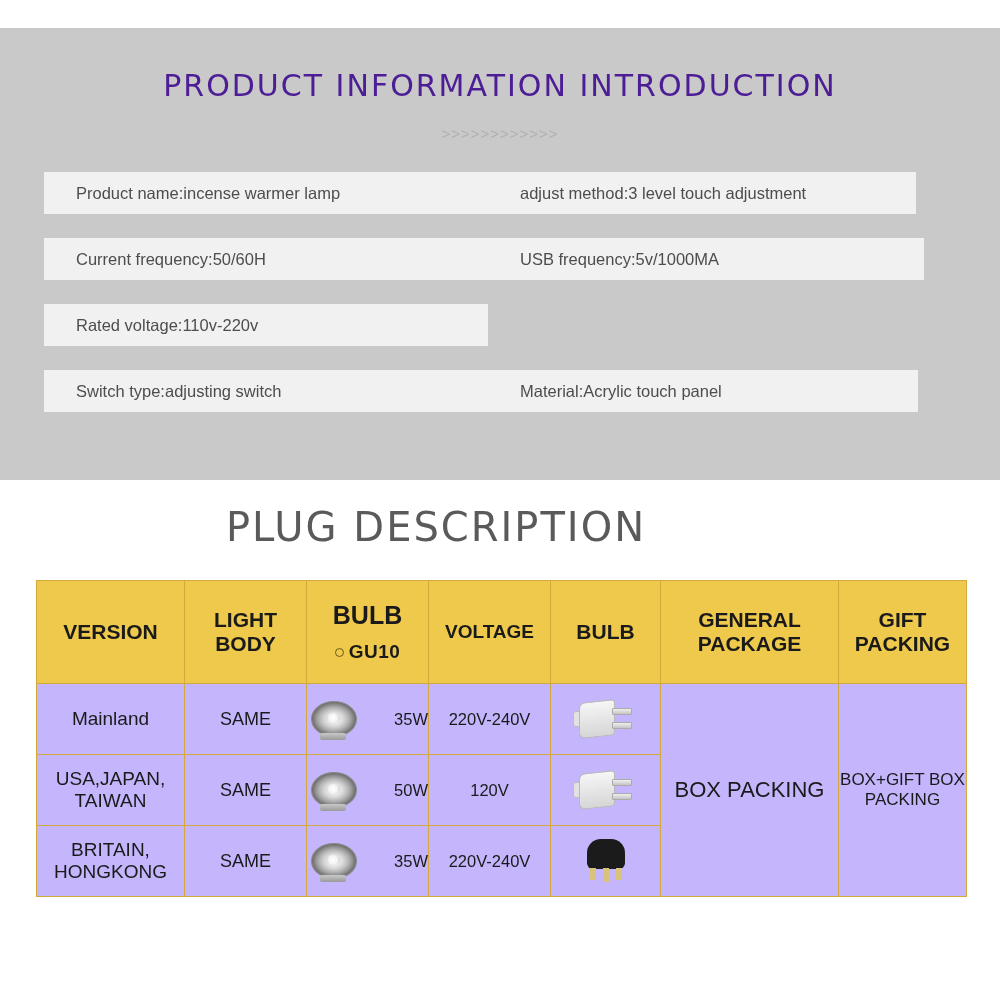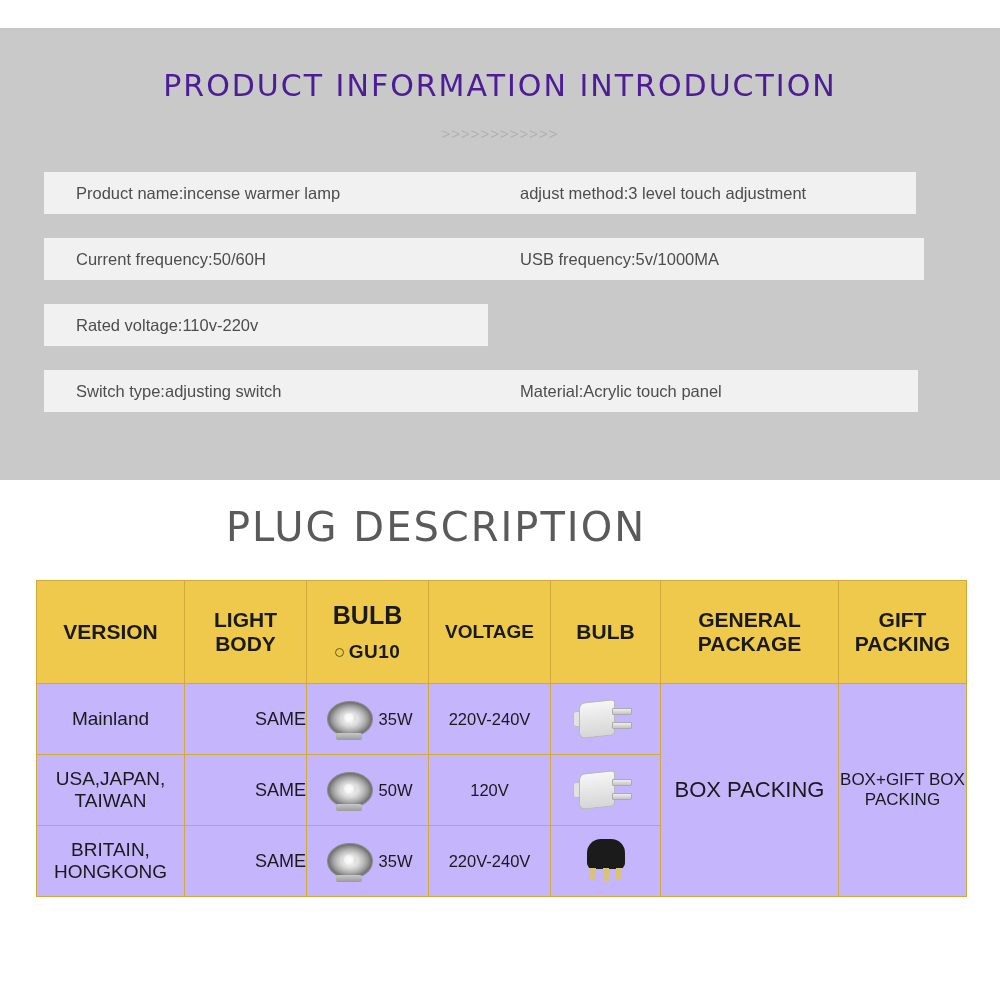--- a/index.html
+++ b/index.html
@@ -104,21 +104,21 @@
     font-weight: 700;
     line-height: 1.12;
   }
   thead th.small { font-size: 19px; }
   tbody td {
     background: #c4b5fd;
     height: 70px;
     font-size: 19px;
   }
   tbody td.version { font-size: 19px; line-height: 1.15; }
-  tbody td.same { font-size: 18px; text-align: right; }
+  tbody td.same { font-size: 18px; }
   tbody td.voltage { font-size: 16.5px; }
   tbody td.pack { font-size: 22px; line-height: 1.2; }
   tbody td.giftpack { font-size: 17px; line-height: 1.2; margin-top: 6px; }
 
   
   col.c-version { width: 148px; }
   col.c-body    { width: 122px; }
   col.c-bulb    { width: 122px; }
   col.c-voltage { width: 122px; }
   col.c-plug    { width: 110px; }
@@ -144,21 +144,21 @@
     height: 7px;
     border: 1.5px solid #6d5a14;
     border-radius: 50%;
     display: inline-block;
   }
 
   
   .bulb-cell-inner {
     display: flex;
     align-items: center;
-    justify-content: center;
+    justify-content: space-between;
     gap: 4px;
   }
   .bulb-img {
     width: 52px;
     height: 44px;
     position: relative;
   }
   .bulb-img .reflector {
     position: absolute;
     left: 4px;

